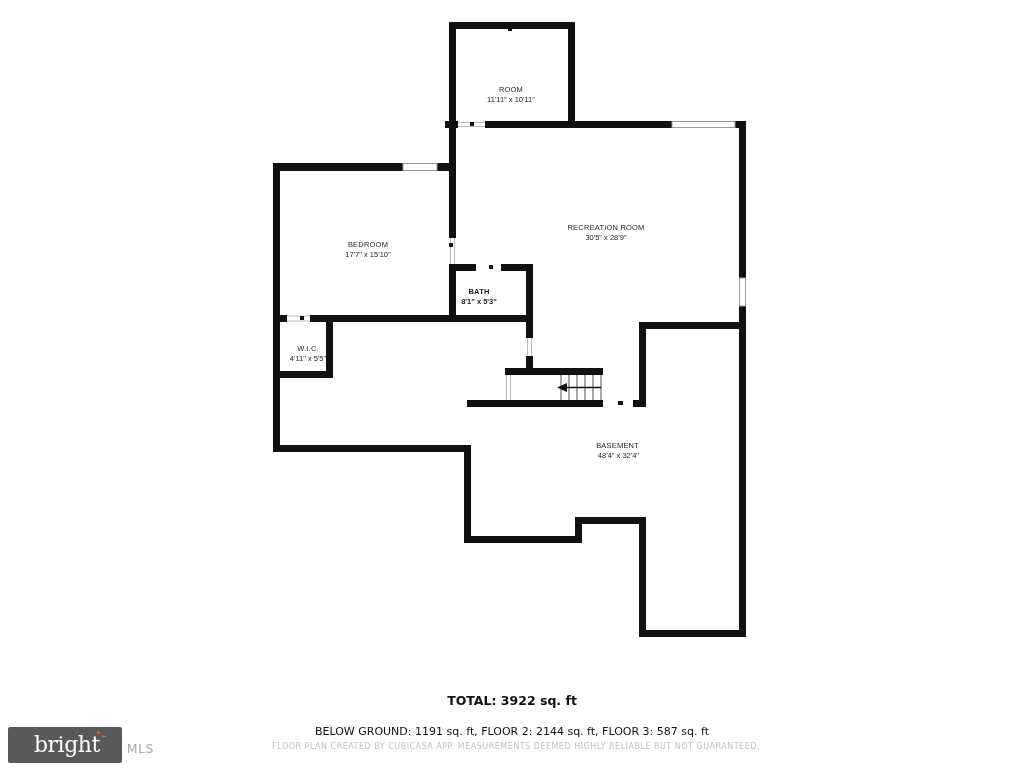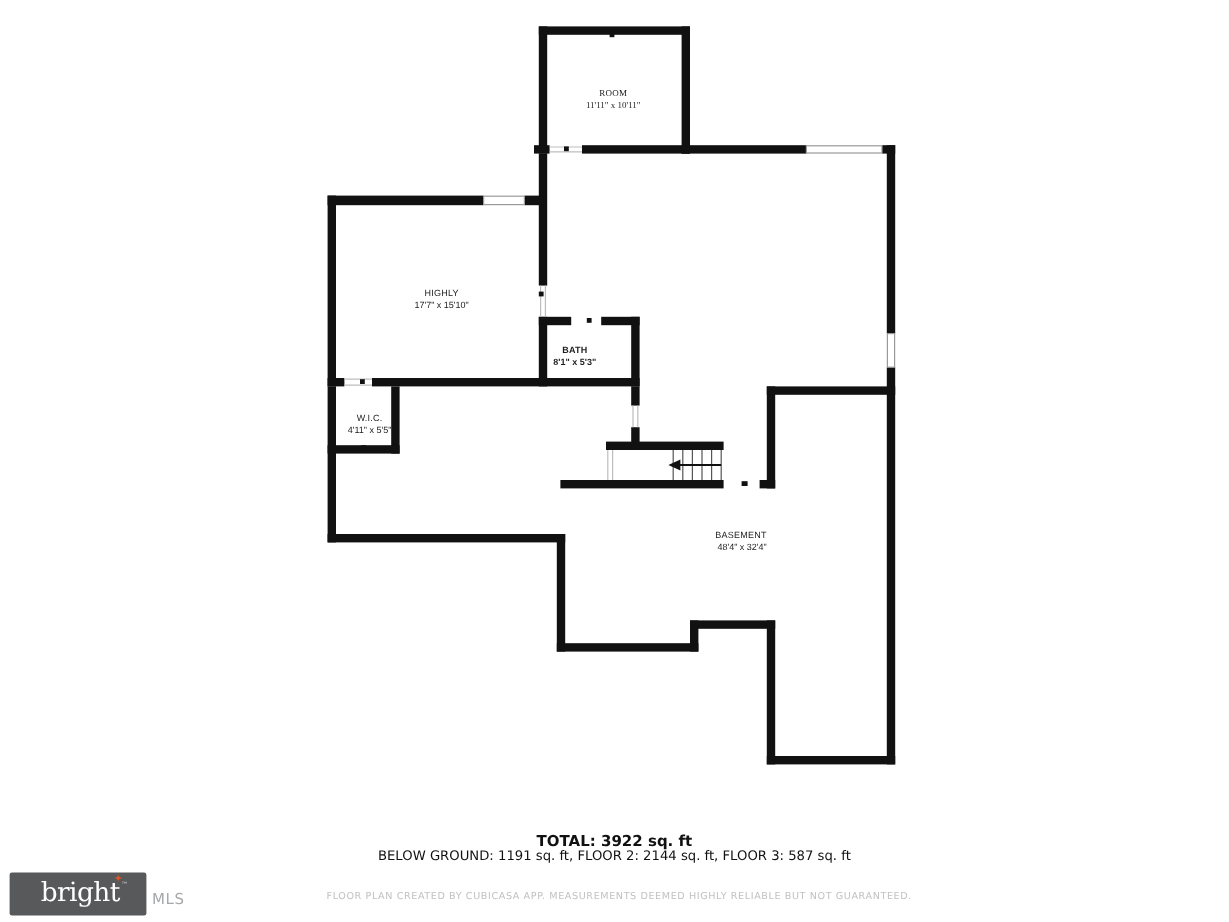--- a/index.html
+++ b/index.html
@@ -28,21 +28,21 @@
     position:absolute;text-align:center;color:#1d1d1d;line-height:9px;
   }
   .room-label .nm{font-size:7.5px;letter-spacing:.2px;}
   .room-label .dm{font-size:7.5px;margin-top:1px;}
 
   .summary{
     position:absolute;left:0;top:694px;width:1024px;text-align:center;
     color:#111111;font-family:"DejaVu Sans",sans-serif;
   }
   .summary .total{font-size:12.5px;font-weight:bold;line-height:14px;}
-  .summary .line{font-size:11px;line-height:12.5px;margin-top:0;}
+  .summary .line{font-size:11px;line-height:12.5px;margin-top:18px;}
 
   .disclaimer{
     position:absolute;left:4px;top:742px;width:1024px;text-align:center;
     font-size:8px;letter-spacing:.5px;color:var(--disclaimer);
     font-family:"DejaVu Sans",sans-serif;
   }
 
   .logo{
     position:absolute;left:8px;top:727px;width:114px;height:36px;
     background:var(--logo-bg);border-radius:2px;
@@ -145,27 +145,31 @@
       <rect class="w" x="508" y="28" width="4" height="3"></rect>
     </g>
 
     <g>
       <path class="tread" d="M561 375 V400 M569 375 V400 M577 375 V400 M585 375 V400 M593 375 V400 M601 375 V400"></path>
       <path class="arrowline" d="M566 387.5 H601"></path>
       <polygon class="arrowhead" points="557,387.5 567,383 567,392"></polygon>
     </g>
   </svg>
 
-  <div class="room-label" style="left:451px;top:73px;width:120px;font-family:Liberation Serif, serif;">
+  <div class="room-label" style="left:451px;top:85px;width:120px;">
     <div class="nm">ROOM</div>
     <div class="dm">11'11" x 10'11"</div>
   </div>
   <div class="room-label" style="left:288px;top:240px;width:160px;">
-    <div class="nm">HIGHLY</div>
+    <div class="nm">BEDROOM</div>
     <div class="dm">17'7" x 15'10"</div>
+  </div>
+  <div class="room-label" style="left:516px;top:223px;width:180px;">
+    <div class="nm">RECREATION ROOM</div>
+    <div class="dm">30'5" x 28'9"</div>
   </div>
   <div class="room-label" style="left:439px;top:287px;width:80px;font-weight:bold;">
     <div class="nm">BATH</div>
     <div class="dm">8'1" x 5'3"</div>
   </div>
   <div class="room-label" style="left:268px;top:344px;width:80px;">
     <div class="nm">W.I.C.</div>
     <div class="dm">4'11" x 5'5"</div>
   </div>
   <div class="room-label" style="left:479px;top:441px;width:160px;text-align:right;">

